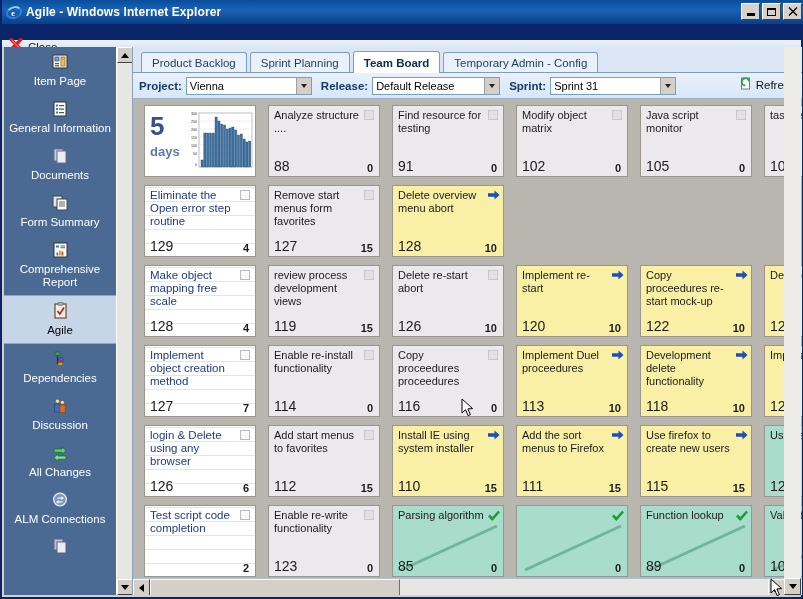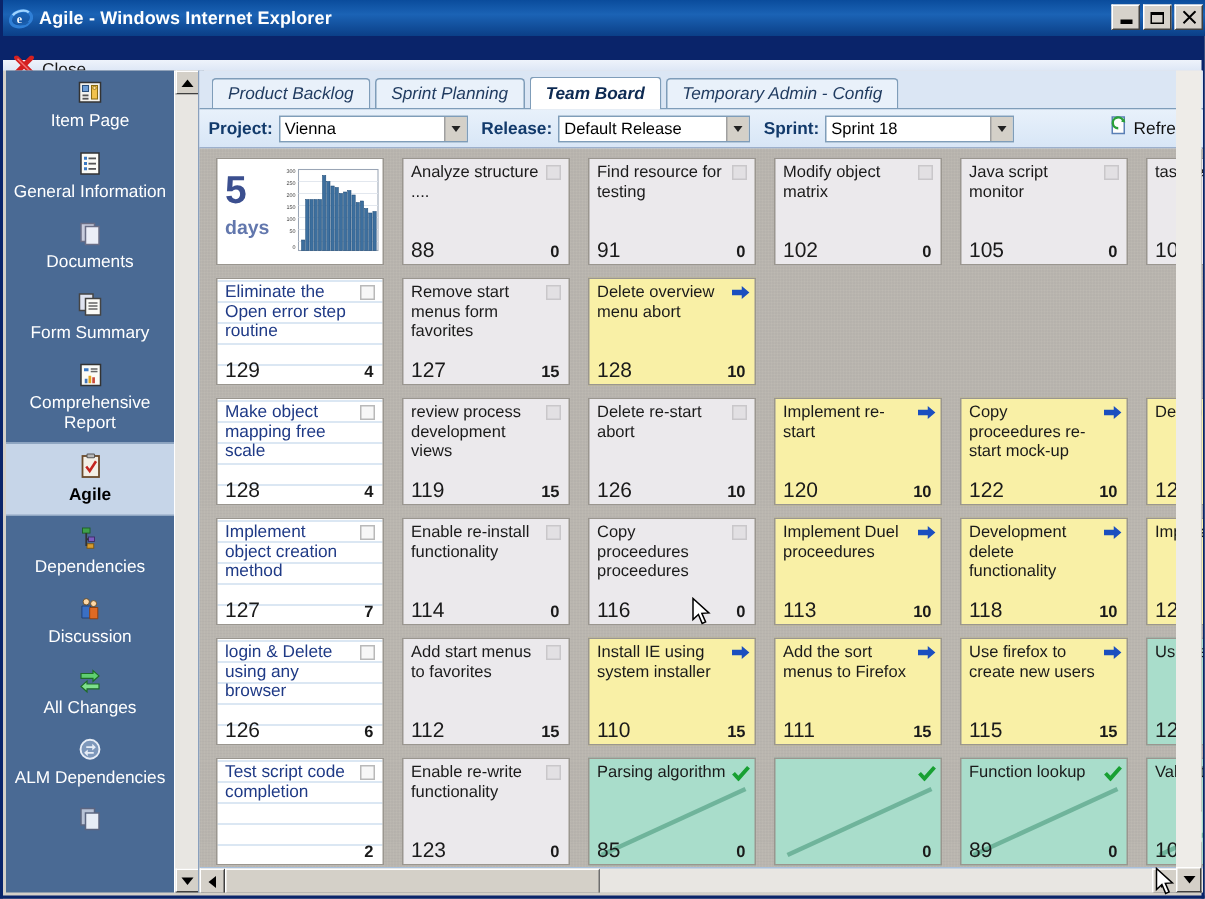--- a/index.html
+++ b/index.html
@@ -89,21 +89,21 @@
     font-size: 11.5px;
     line-height: 13px;
   }
   .nav-item .ico {
     display: block; margin: 0 auto 3px auto;
     width: 22px; height: 20px;
   }
   .nav-item.active {
     background: #c6d5e8;
     color: #000000;
-    font-weight: bold;
+    font-weight: normal;
     border-top: 1px solid #8fa6c2;
     border-bottom: 1px solid #8fa6c2;
     text-align: center;
   }
 
   
   #sb-scroll {
     position: absolute; left: 114px; top: 0;
     width: 16px; height: 548px;
     background: #d4d0c8;
@@ -136,21 +136,20 @@
   }
 
   
   #tabstrip {
     position: absolute; left: 0; top: 0;
     width: 669px; height: 26px;
     background: #dbe6f4;
     border-bottom: 1px solid #7f9db9;
     display: flex; align-items: flex-end;
     padding-left: 8px;
-    font-style: italic;
   }
   .tab {
     height: 20px;
     padding: 0 10px;
     margin-right: 3px;
     font-size: 11.5px;
     color: #1f3a5f;
     background: #e9f1fa;
     border: 1px solid #7f9db9;
     border-bottom: none;
@@ -517,21 +516,21 @@
       </div>
 
       <div class="nav-item">
         <span class="ico">
           <svg width="22" height="20" viewBox="0 0 22 20">
             <circle cx="11" cy="9.5" r="6.3" fill="#7e98bb" stroke="#e8eef7" stroke-width="1.3"></circle>
             <path d="M8.5 7.5 h4 v-1.6 l2.4 2.2 l-2.4 2.2 v-1.6 h-4 z" fill="#e8eef7"></path>
             <path d="M13.5 12.5 h-4 v1.6 l-2.4-2.2 l2.4-2.2 v1.6 h4 z" fill="#e8eef7"></path>
           </svg>
         </span>
-        <span>ALM Dependencies</span>
+        <span>ALM Connections</span>
       </div>
 
       <div class="nav-item">
         <span class="ico">
           <svg width="22" height="20" viewBox="0 0 22 20">
             <rect x="5" y="2" width="9" height="11" fill="#b9c2d6" stroke="#5c6580"></rect>
             <rect x="8" y="5" width="9" height="11" fill="#e8ecf6" stroke="#5c6580"></rect>
           </svg>
         </span>
         <span></span>
@@ -569,21 +568,21 @@
         <span class="flabel">Release:</span>
         <div class="combo" id="combo-release">
           <span class="cval">Default Release</span>
           <span class="arrowbox">
               <span class="tri tri-down"></span>
             </span>
         </div>
 
         <span class="flabel">Sprint:</span>
         <div class="combo" id="combo-sprint">
-          <span class="cval">Sprint 18</span>
+          <span class="cval">Sprint 31</span>
           <span class="arrowbox">
               <span class="tri tri-down"></span>
             </span>
         </div>
 
         <div id="refresh-btn">
           <span class="ricon">
             <svg width="14" height="14" viewBox="0 0 14 14">
               <rect x="1.5" y="1" width="8" height="11" fill="#fdfdfd" stroke="#5a7fb5"></rect>
               <path d="M5.5 8.5 a3.6 3.6 0 1 1 3.4-4.6" fill="none" stroke="#2aa03a" stroke-width="1.6"></path>

